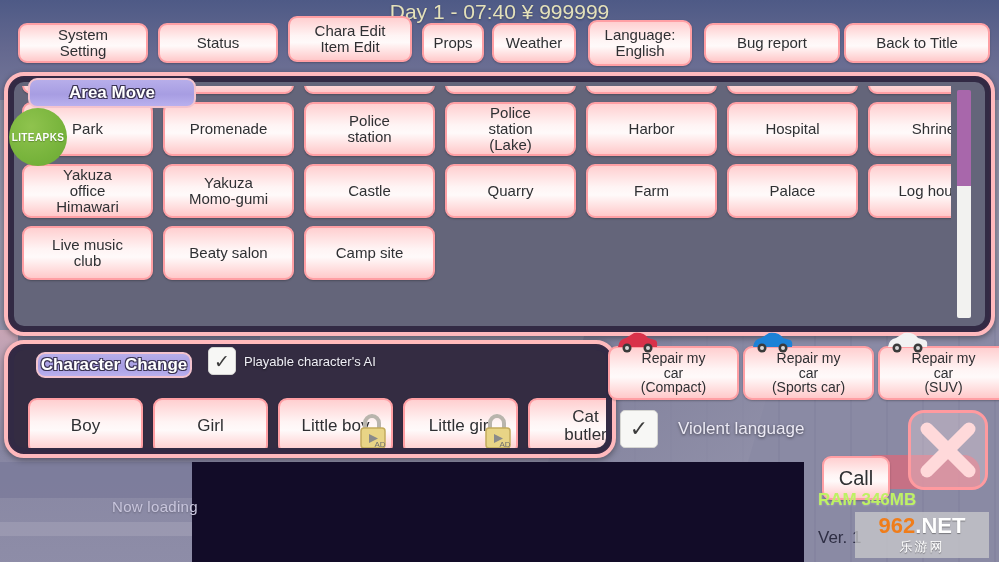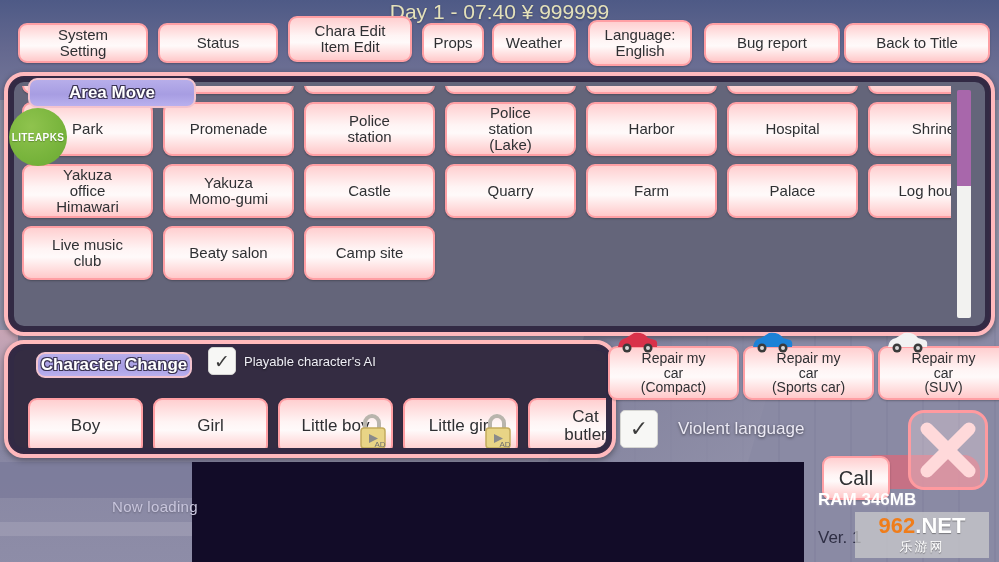--- a/index.html
+++ b/index.html
@@ -202,21 +202,21 @@
     position:absolute; left:908px; top:410px; width:80px; height:80px;
     background: rgba(255,230,232,.30);
     border:3px solid #ff9a9f;
     border-radius:16px;
     display:flex; align-items:center; justify-content:center;
     cursor:pointer;
   }
 
   .ram-text {
     position:absolute; left:818px; top:490px;
-    font-size:17px; color:#ffffff; font-weight:bold;
+    font-size:17px; color:#bef264; font-weight:bold;
     text-shadow:0 1px 2px rgba(255,255,255,.2);
   }
   .ver-text {
     position:absolute; left:818px; top:528px;
     font-size:17px; color:#2e2e44;
   }
 
   
   .liteapks {
     position:absolute; left:9px; top:108px; width:58px; height:58px;

